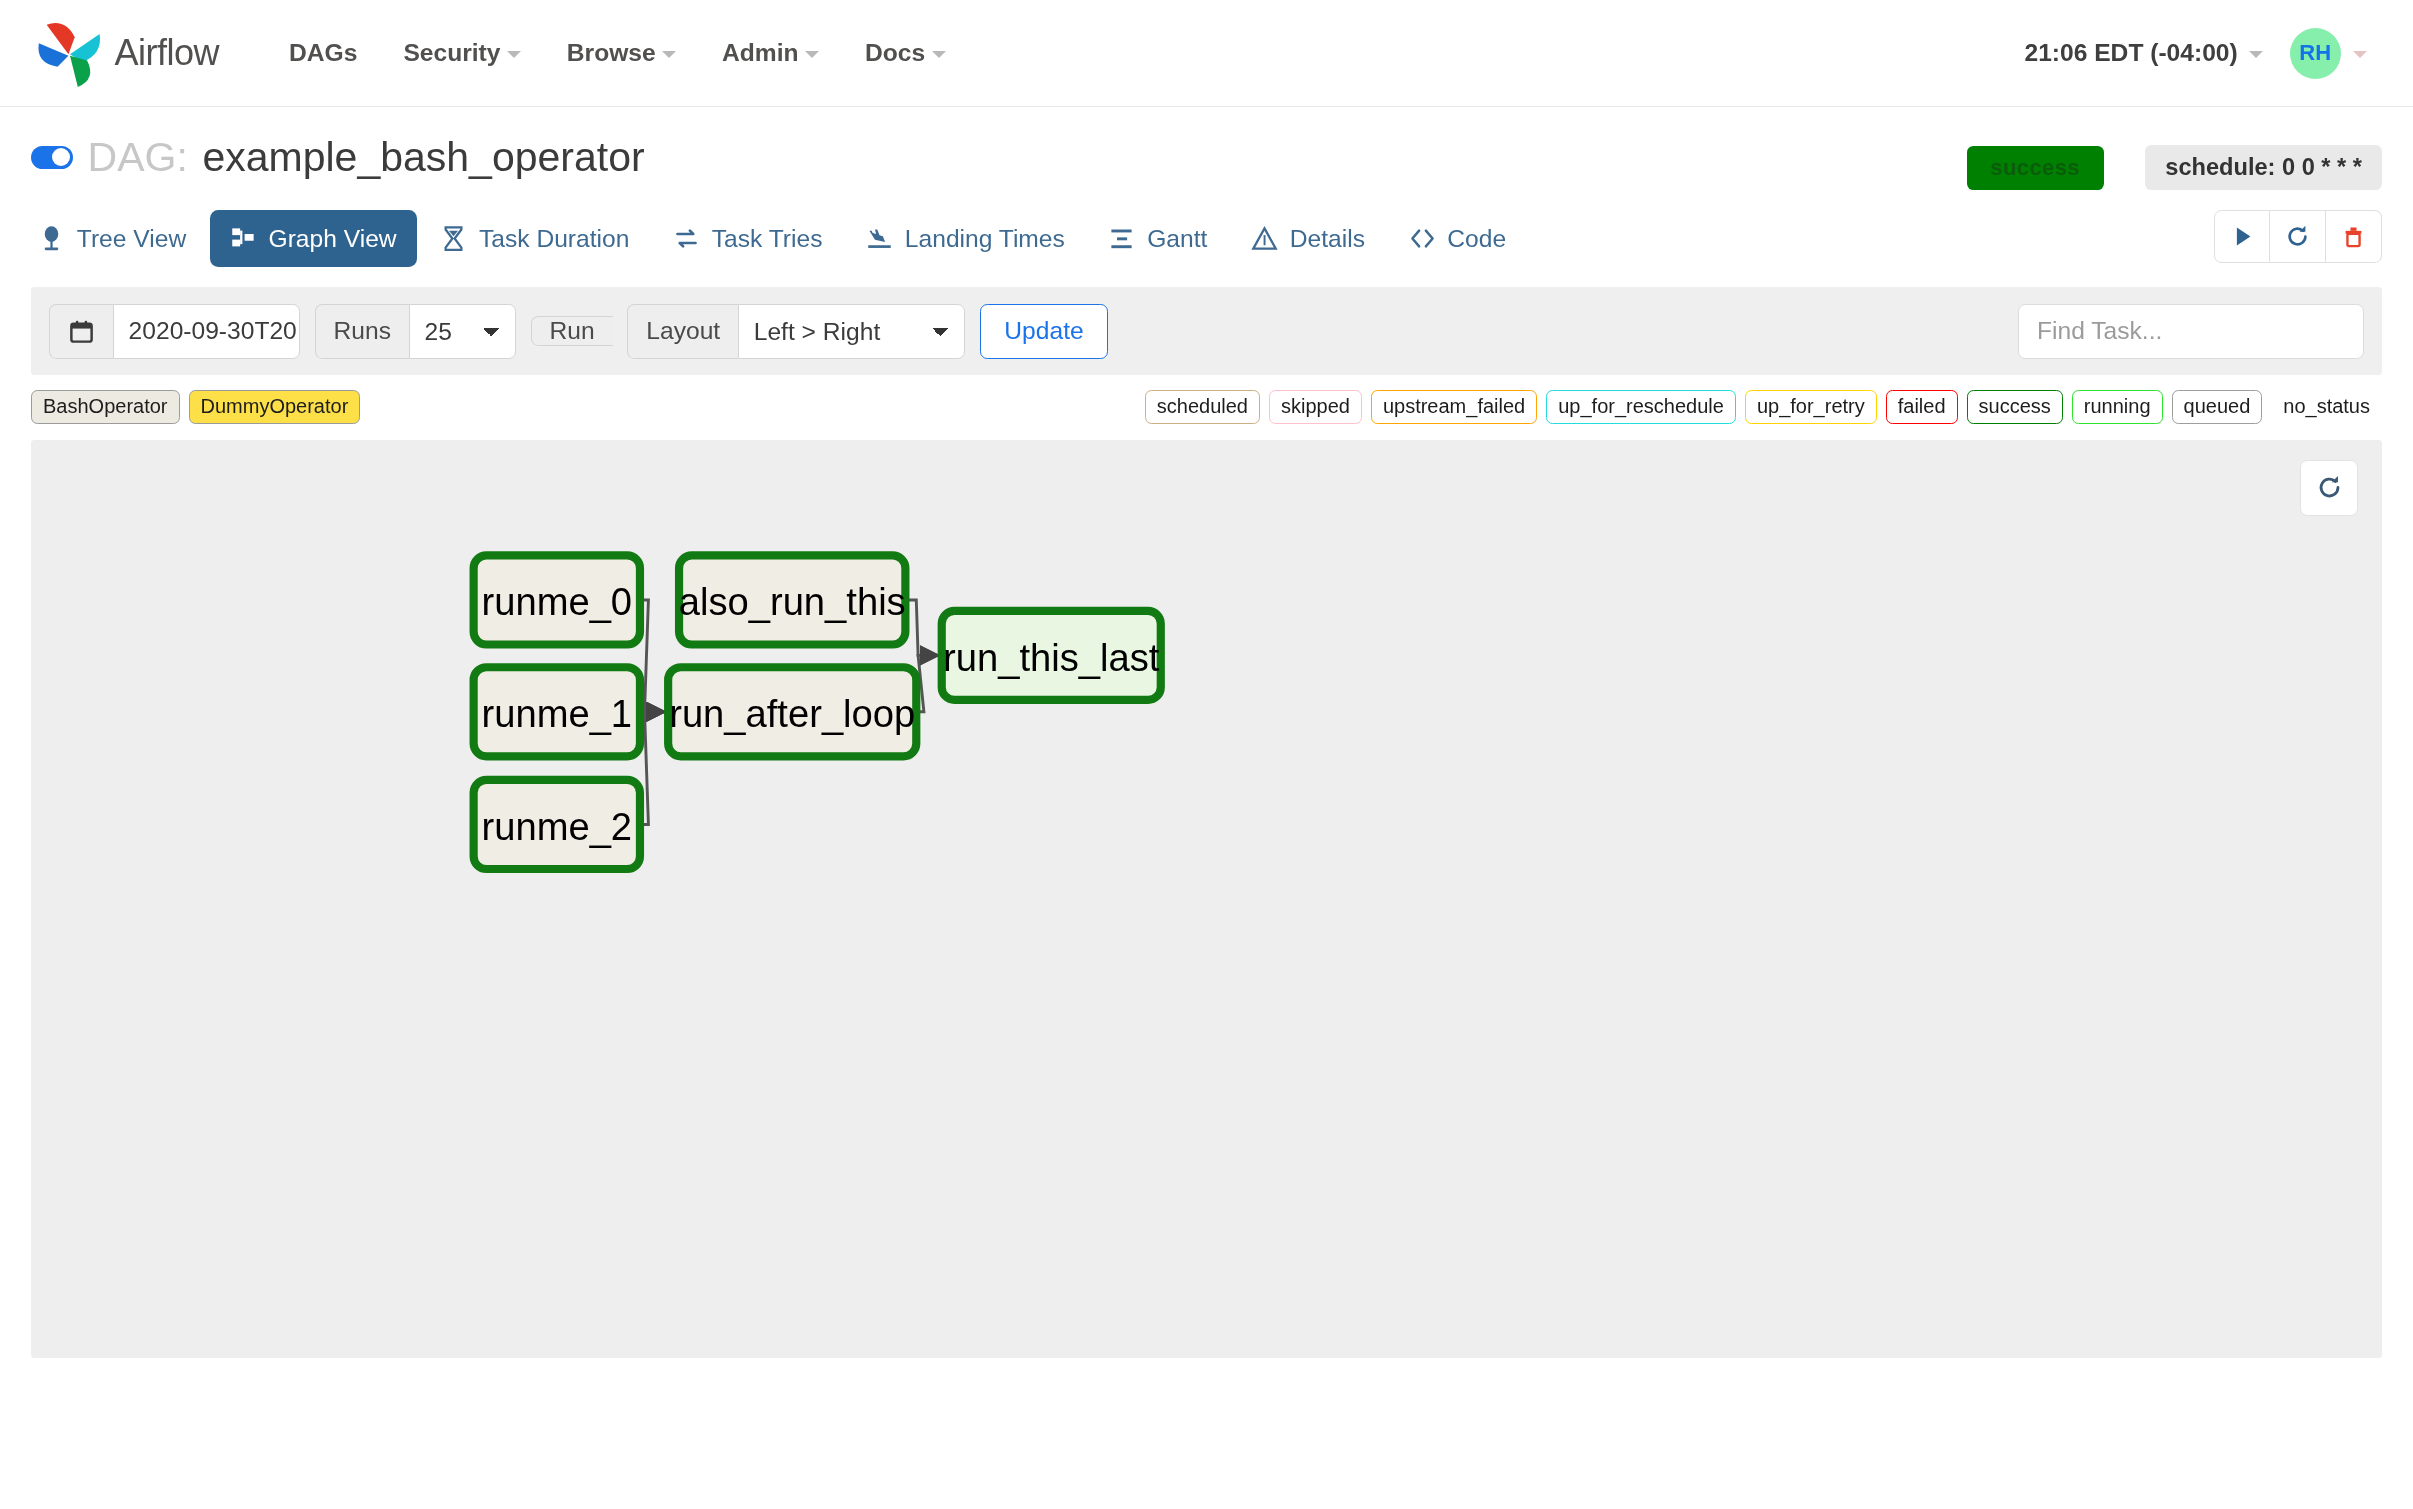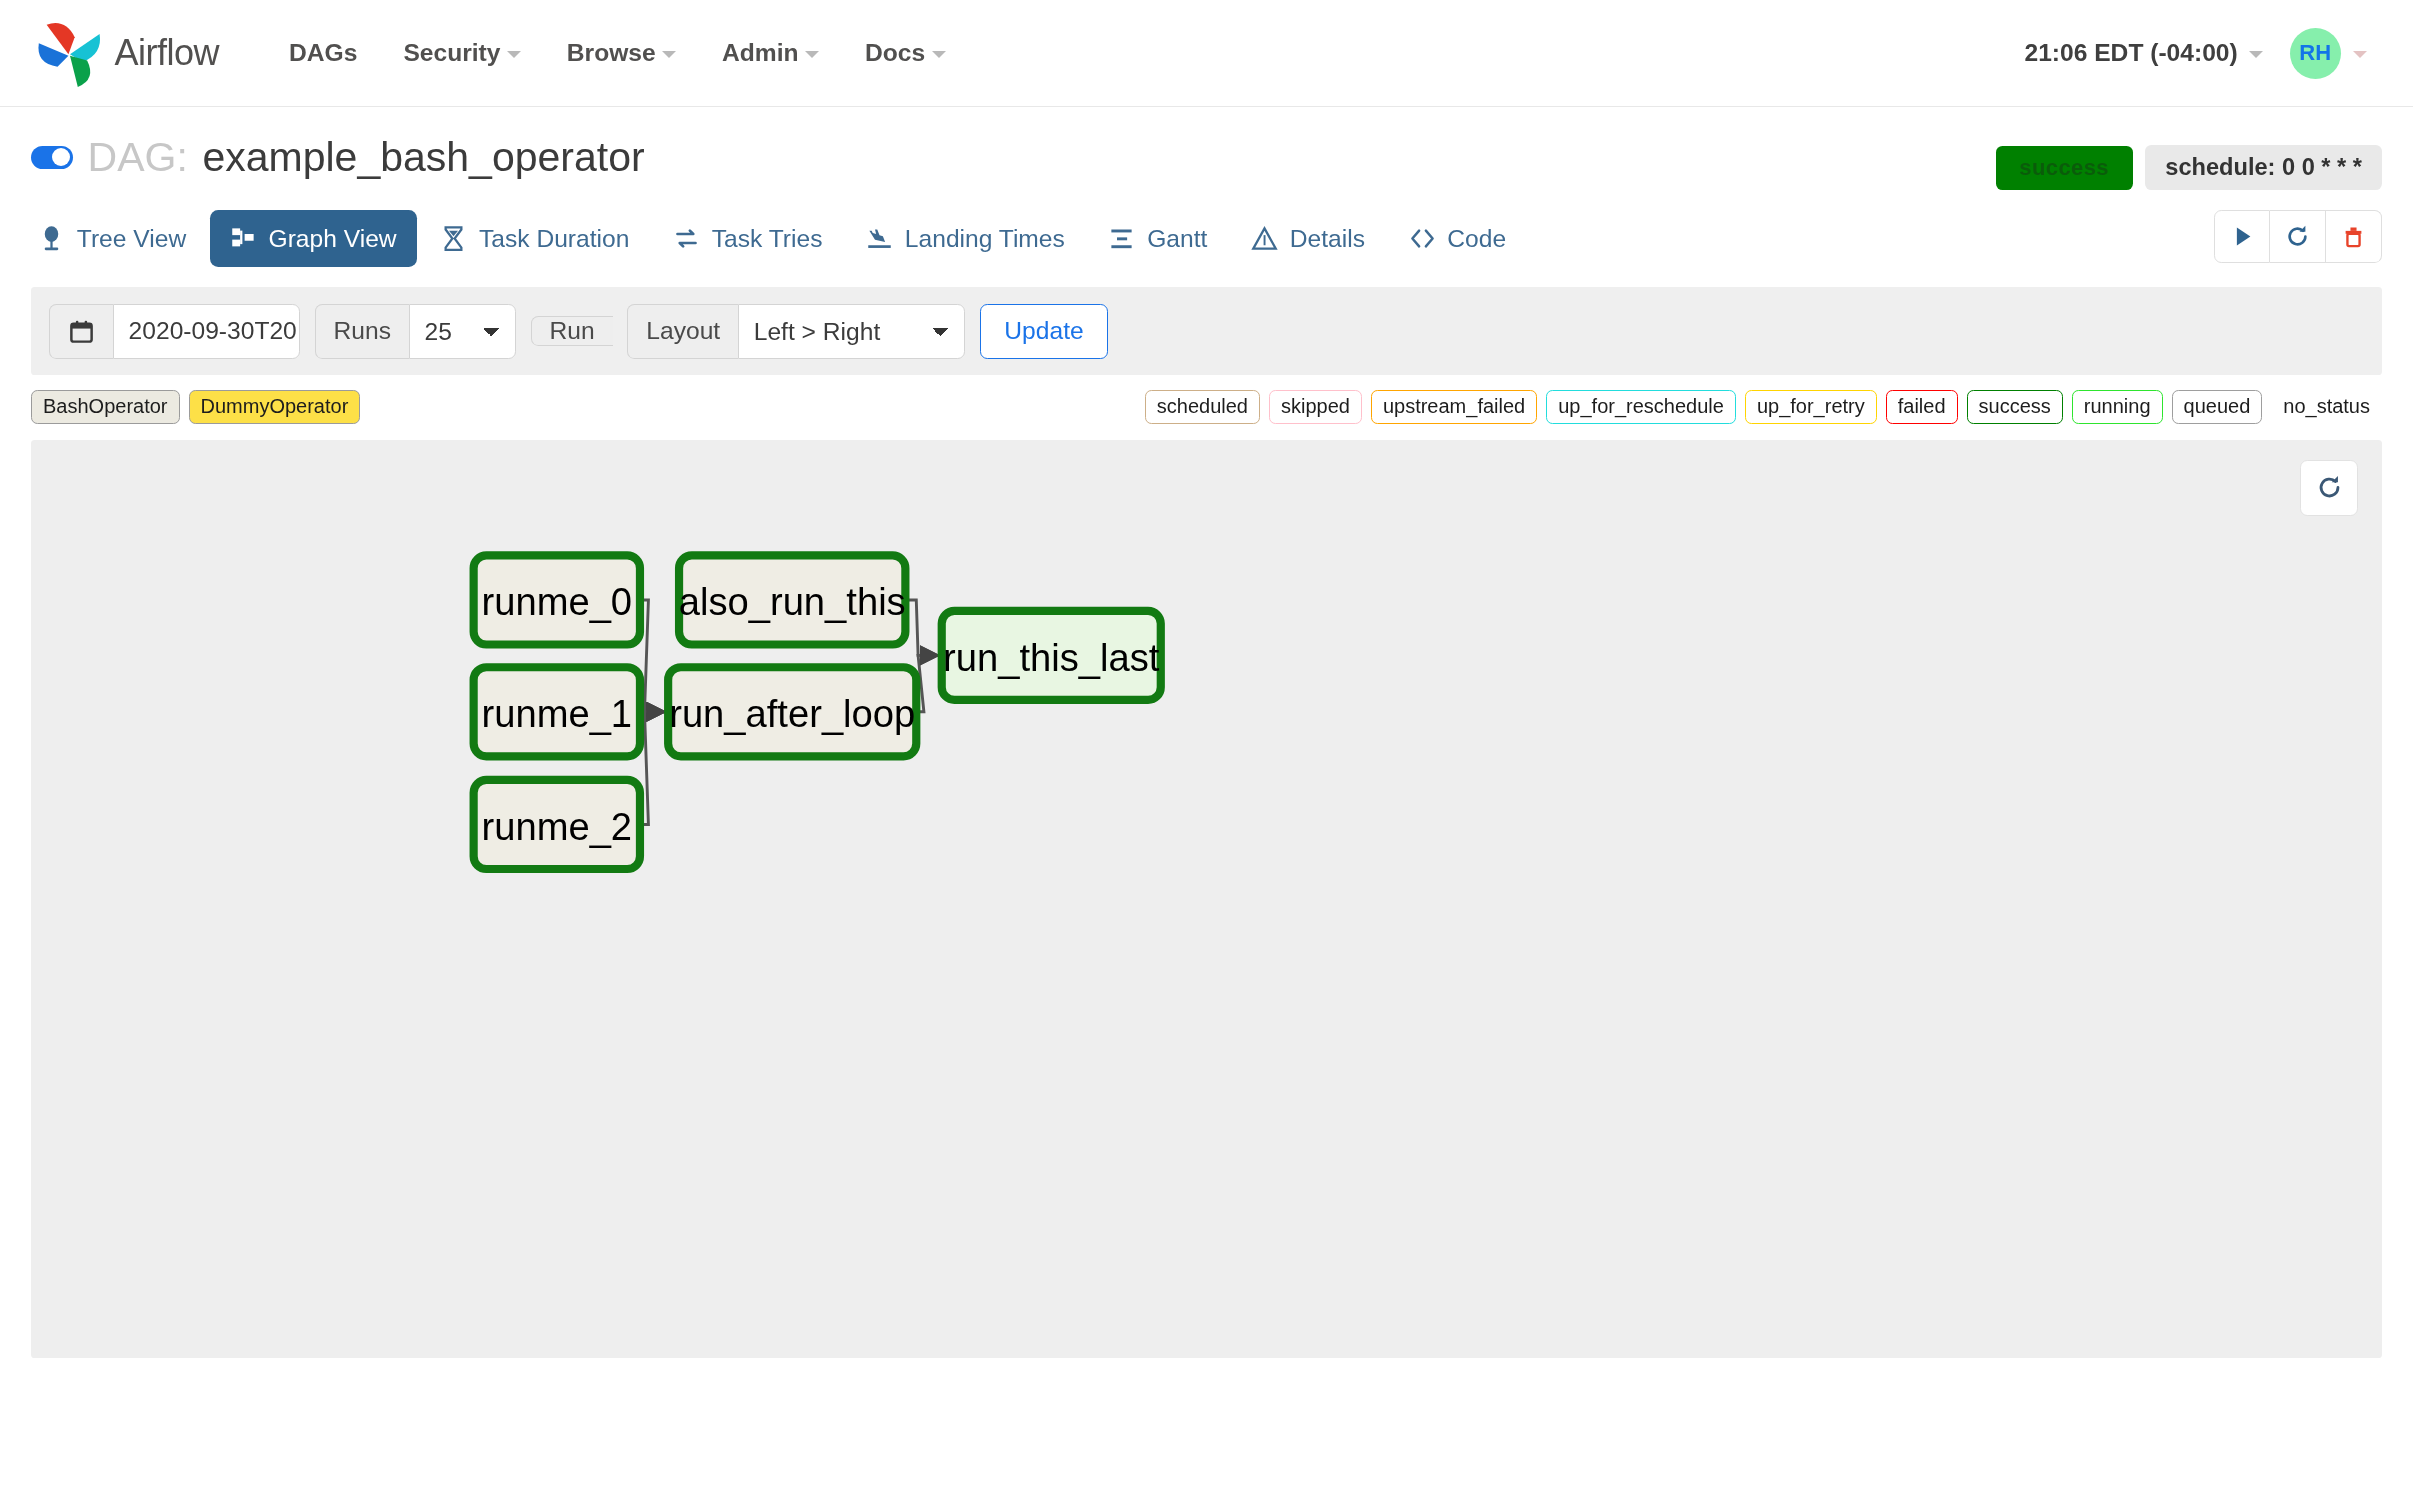--- a/index.html
+++ b/index.html
@@ -74,20 +74,21 @@
     background: #008000; color: #0a5c0a;
     font-size: 22px; font-weight: bold;
     padding: 9px 23.6px; border-radius: 6.4px;
     letter-spacing: 0.4px;
   }
   .badge-schedule {
     background: #e9e9e9; color: #333;
     font-size: 23.6px; font-weight: bold;
     padding: 9px 20px; border-radius: 6.4px;
     white-space: nowrap;
+    margin-left: 29px;
   }
 
   
   .tabbar {
     display: flex; align-items: flex-start;
     padding: 20px 31px 0 18px;
   }
   .tabs { display: flex; align-items: center; gap: 3.6px; }
   .tab {
     display: flex; align-items: center; gap: 11.8px;
@@ -389,20 +390,21 @@
     <div class="iaddon left">Layout</div>
     <select class="ictrl sel-layout">
       <option selected="">Left &gt; Right</option>
     </select>
   </div>
 
   <div class="gap"></div>
 
   <button class="btn-update">Update</button>
 
+  <input class="find-task" placeholder="Find Task..." style="">
 </div>
 
 <div class="legendrow">
   <div class="ops">
     <span class="pill" style="background:#eceae1;border-color:#9b9b9b;">BashOperator</span>
     <span class="pill" style="background:#fde047;border-color:#9b9b9b;">DummyOperator</span>
   </div>
   <div class="statuses">
     <span class="pill" style="border-color:#cdaf88;">scheduled</span>
     <span class="pill" style="border-color:#ffc0cb;">skipped</span>

